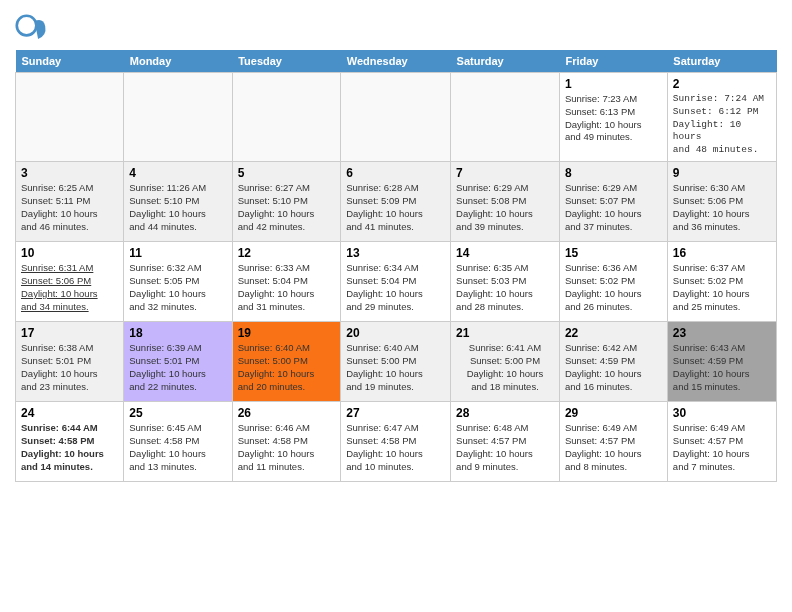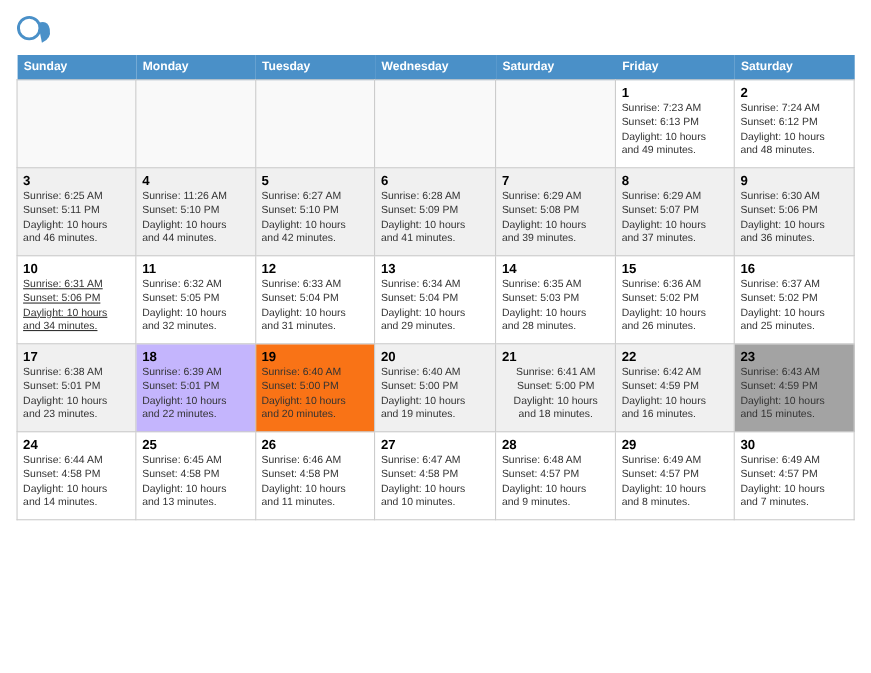--- a/index.html
+++ b/index.html
@@ -139,21 +139,21 @@
           <td class="empty-cell" style="background: rgb(249, 249, 249);"></td>
           <td>
             <span class="day-number">1</span>
             <div class="day-info" style="white-space: pre-line;">Sunrise: 7:23 AM
 Sunset: 6:13 PM
 Daylight: 10 hours
 and 49 minutes.</div>
           </td>
           <td>
             <span class="day-number">2</span>
-            <div class="day-info" style="white-space: pre-line;">Sunrise: 7:24 AM
+            <div class="day-info" style="white-space: pre-line; font-family: Liberation Mono, monospace;">Sunrise: 7:24 AM
 Sunset: 6:12 PM
 Daylight: 10 hours
 and 48 minutes.</div>
           </td>
         </tr>
         <tr style="background: rgb(240, 240, 240);">
           <td style="background: rgb(240, 240, 240);">
             <span class="day-number">3</span>
             <div class="day-info" style="white-space: pre-line;">Sunrise: 6:25 AM
 Sunset: 5:11 PM
@@ -301,21 +301,21 @@
             <span class="day-number">23</span>
             <div class="day-info" style="white-space: pre-line;">Sunrise: 6:43 AM
 Sunset: 4:59 PM
 Daylight: 10 hours
 and 15 minutes.</div>
           </td>
         </tr>
         <tr>
           <td>
             <span class="day-number">24</span>
-            <div class="day-info" style="white-space: pre-line;">Sunrise: 6:44 AM
+            <div class="day-info" style="white-space: pre-line; font-weight: bold;">Sunrise: 6:44 AM
 Sunset: 4:58 PM
 Daylight: 10 hours
 and 14 minutes.</div>
           </td>
           <td>
             <span class="day-number">25</span>
             <div class="day-info" style="white-space: pre-line;">Sunrise: 6:45 AM
 Sunset: 4:58 PM
 Daylight: 10 hours
 and 13 minutes.</div>

